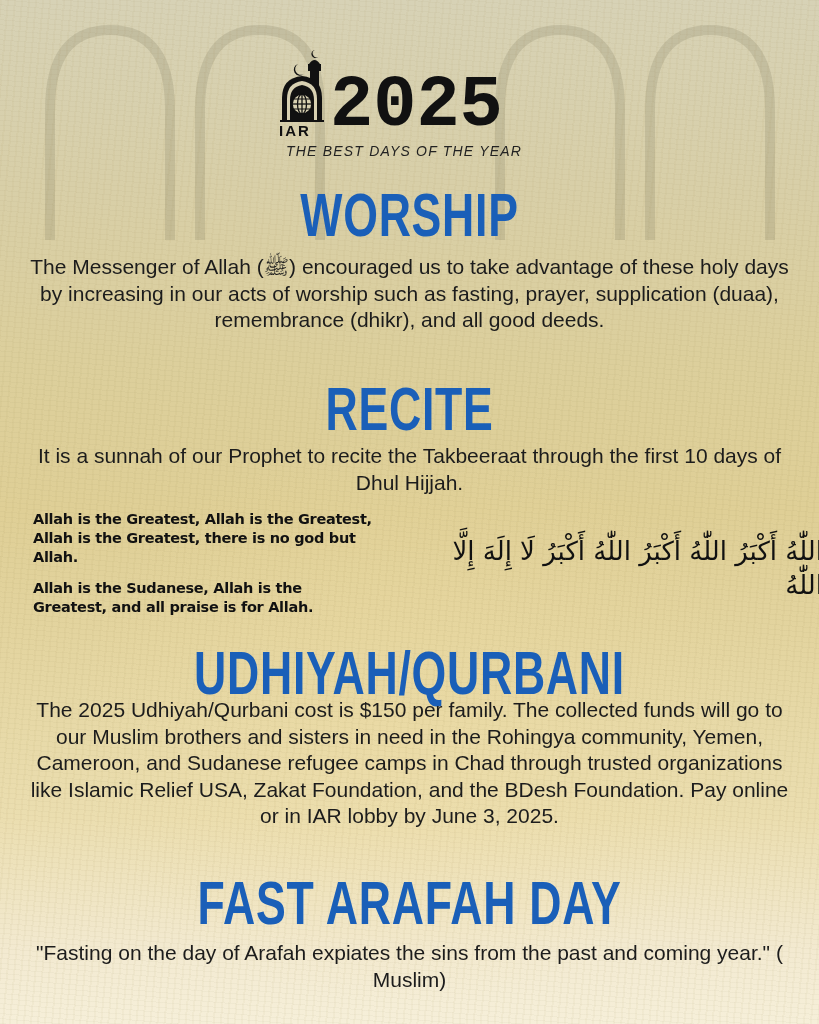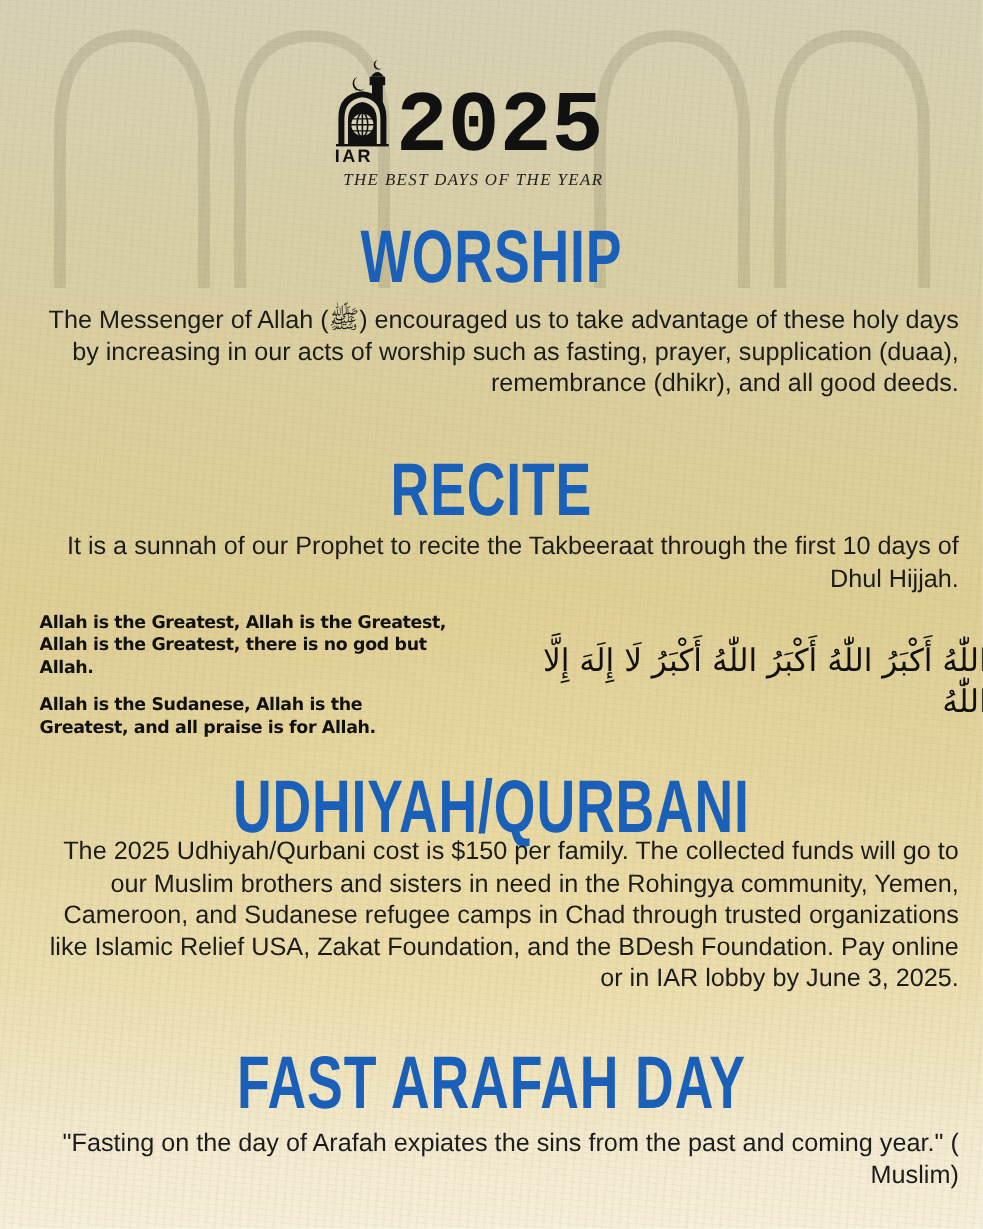--- a/index.html
+++ b/index.html
@@ -83,21 +83,21 @@
       font-size: 72px;
       line-height: 72px;
       letter-spacing: 0px;
       color: #111;
       white-space: nowrap;
     }
     .header-sub {
       position: absolute;
       left: 8px;
       top: 95px;
-      font-family: Liberation Serif, serif;
+      font-family: Liberation Sans, sans-serif;
       font-style: italic;
       font-size: 14px;
       letter-spacing: 1.2px;
       color: #222;
       white-space: nowrap;
       text-align: right;
     }
     
     .heading {
       position: absolute;
@@ -113,21 +113,21 @@
     }
     .h-worship { top: 184px; font-size: 62px; line-height: 62px; transform: scaleX(0.72); }
     .h-recite  { top: 378px; font-size: 62px; line-height: 62px; transform: scaleX(0.72); }
     .h-udhiyah { top: 642px; font-size: 62px; line-height: 62px; transform: scaleX(0.72); }
     .h-arafah  { top: 872px; font-size: 62px; line-height: 62px; transform: scaleX(0.72); }
 
     .para {
       position: absolute;
       left: 20px;
       width: 779px;
-      text-align: right;
+      text-align: center;
       font-family: "Liberation Sans", sans-serif;
       font-size: 21px;
       line-height: 26.5px;
       color: #1c1c1c;
     }
     .p-worship { top: 254px; }
     .p-recite  { top: 443px; }
     .p-udhiyah { top: 697px; }
     .p-arafah  { top: 940px; }
 

